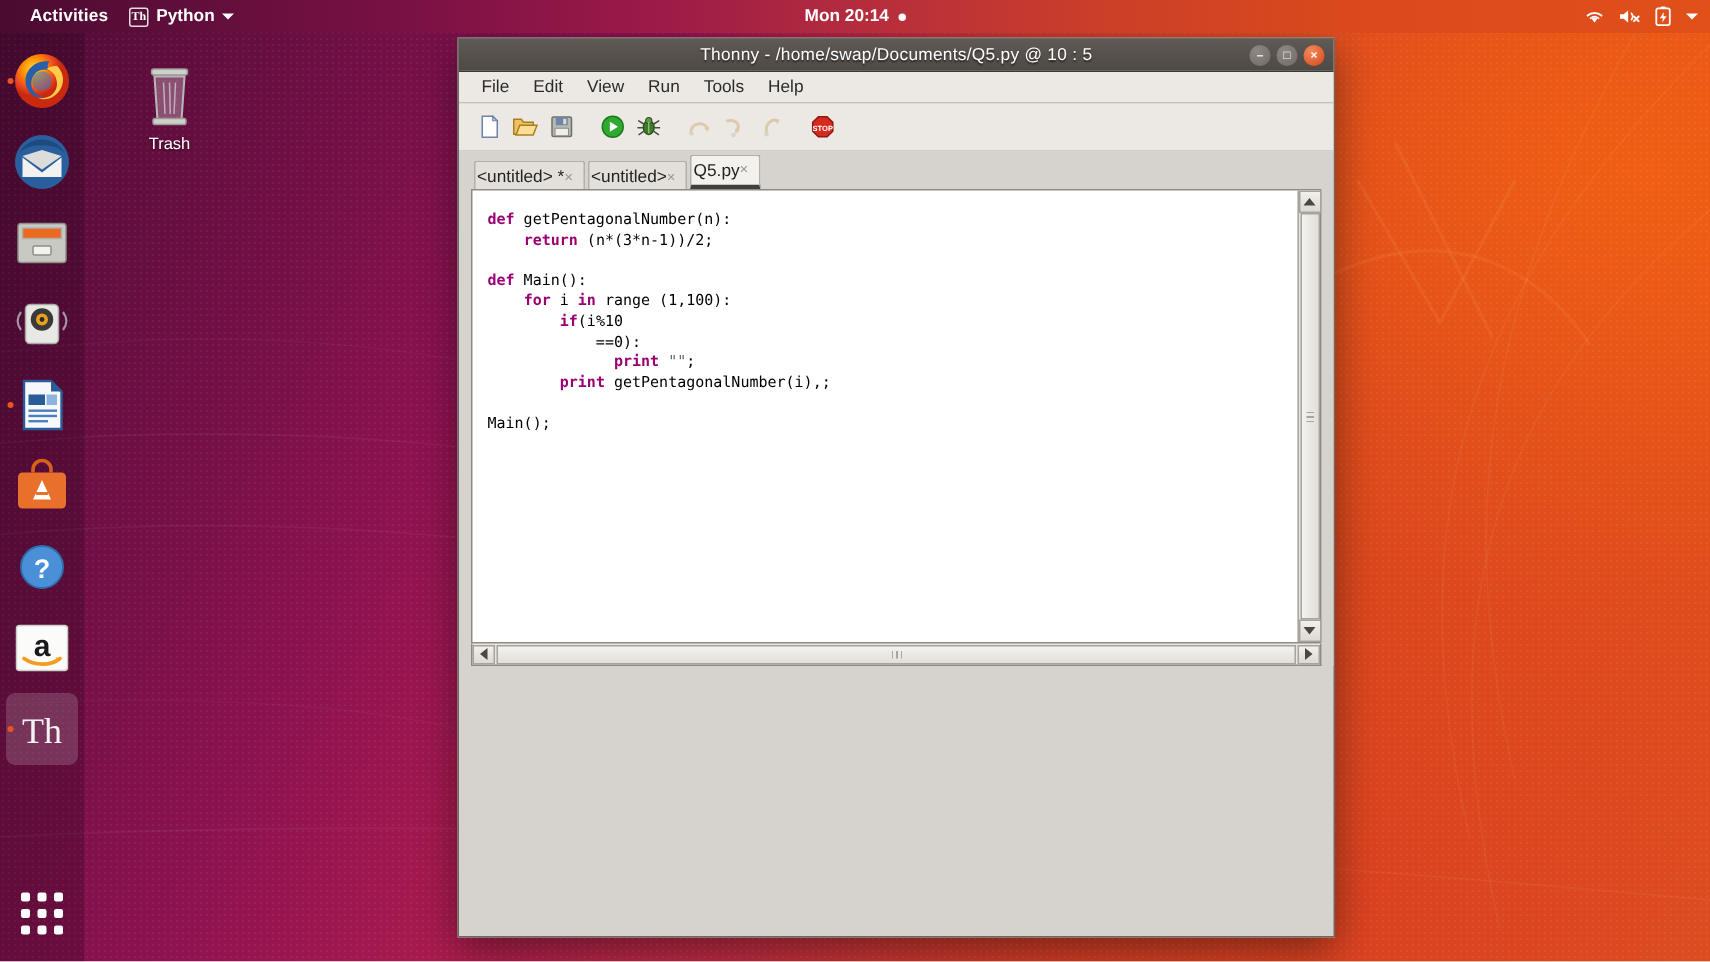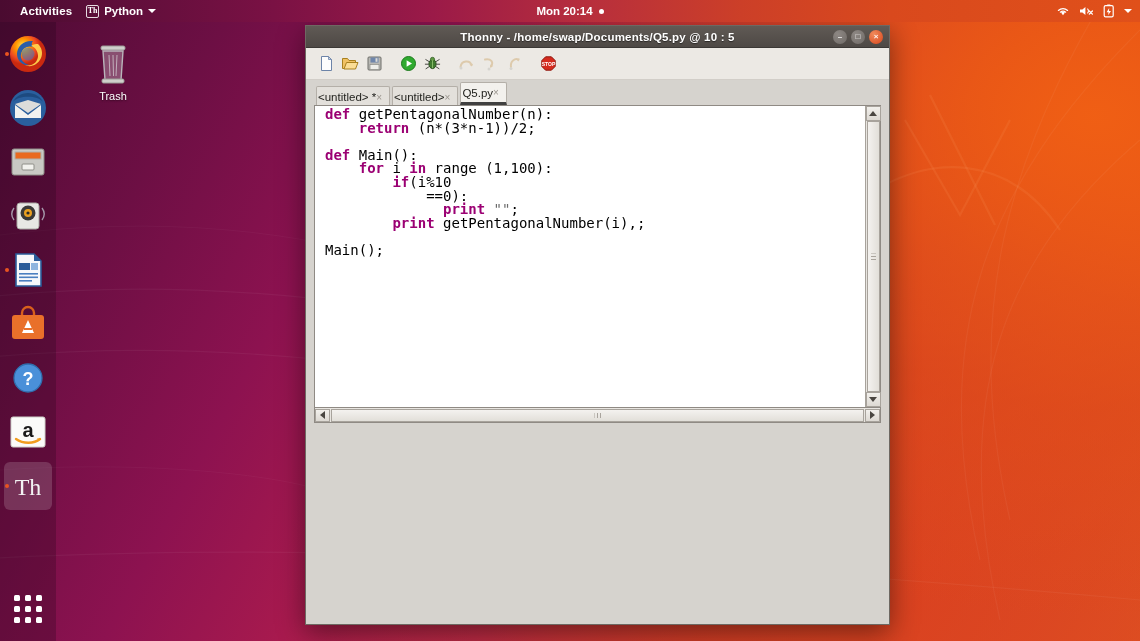--- a/index.html
+++ b/index.html
@@ -91,21 +91,21 @@
     box-shadow: 0 8px 26px rgba(0,0,0,.45);
     background:#d6d3ce;
     border:1px solid #6e6862;
   }
   #titlebar {
     height:22px; background: linear-gradient(#605a55,#4e4945);
     display:flex; align-items:center; justify-content:center; position:relative;
     border-bottom:1px solid #3b3835;
   }
   #titlebar .ttl {
-    color:#fff; font-size:11.5px; font-weight:bold; letter-spacing:.2px;
+    color:#fff; font-size:11.5px; font-weight:normal; letter-spacing:.2px;
     text-shadow:0 1px 1px rgba(0,0,0,.5);
   }
   .wbtns { position:absolute; right:6px; top:4px; display:flex; gap:4px; }
   .wbtn { width:14px;height:14px;border-radius:50%; position:relative; }
   .wbtn.min { background: radial-gradient(circle at 35% 30%, #8e8884, #6f6a66); }
   .wbtn.max { background: radial-gradient(circle at 35% 30%, #8e8884, #6f6a66); }
   .wbtn.cls { background: radial-gradient(circle at 35% 30%, #f08b5c, #d8451a); }
   .wbtn i { position:absolute; inset:0; display:flex; align-items:center; justify-content:center;
             color:rgba(255,255,255,.92); font-style:normal; font-size:8px; line-height:1; font-weight:bold;}
 
@@ -133,22 +133,22 @@
     border-radius:2px 2px 0 0; margin-right:2px; position:relative; top:2px;
   }
   .tab.selected { background:#f3f1ed; top:0; height:23px; border-bottom:3px solid #404040; z-index:2; }
   .tab .x { color:#9a958e; font-size:10px; }
 
   .textframe {
     background:#fff; border:1px solid #8f8a84;
     position:relative; display:flex; height:303px;
   }
   .code {
-    flex:1; padding:2px 0 0 10px; overflow:hidden;
-    font-family:"DejaVu Sans Mono", monospace; font-size:14px; line-height:13.6px;
+    flex:1; padding:13px 0 0 10px; overflow:hidden;
+    font-family:"DejaVu Sans Mono", monospace; font-size:10px; line-height:13.6px;
     color:#000; white-space:pre;
   }
   .code .kw { color:#9b0073; font-weight:bold; }
   .code .str { color:#6b6b6b; }
 
   
   .vsb {
     width:15px; background:#e8e5e0; border-left:1px solid #a8a39c;
     display:flex; flex-direction:column; align-items:center; position:relative;
   }
@@ -385,20 +385,28 @@
           </div>
         <div class="wbtn max">
             <i>□</i>
           </div>
         <div class="wbtn cls">
             <i>×</i>
           </div>
       </div>
     </div>
 
+    <div id="menubar">
+      <div class="menu-item">File</div>
+      <div class="menu-item">Edit</div>
+      <div class="menu-item">View</div>
+      <div class="menu-item">Run</div>
+      <div class="menu-item">Tools</div>
+      <div class="menu-item">Help</div>
+    </div>
 
     <div id="toolbar">
       <div class="tb-btn">
         <svg width="17" height="17" viewBox="0 0 17 17">
           <path d="M3.5 1.5 H10.5 L13.5 4.5 V15.5 H3.5 Z" fill="#fdfdfd" stroke="#6d84a8" stroke-width="1"></path>
           <path d="M10.5 1.5 L13.5 4.5 H10.5 Z" fill="#c8d4e6" stroke="#6d84a8" stroke-width=".8"></path>
         </svg>
       </div>
       <div class="tb-btn">
         <svg width="18" height="17" viewBox="0 0 18 17">

